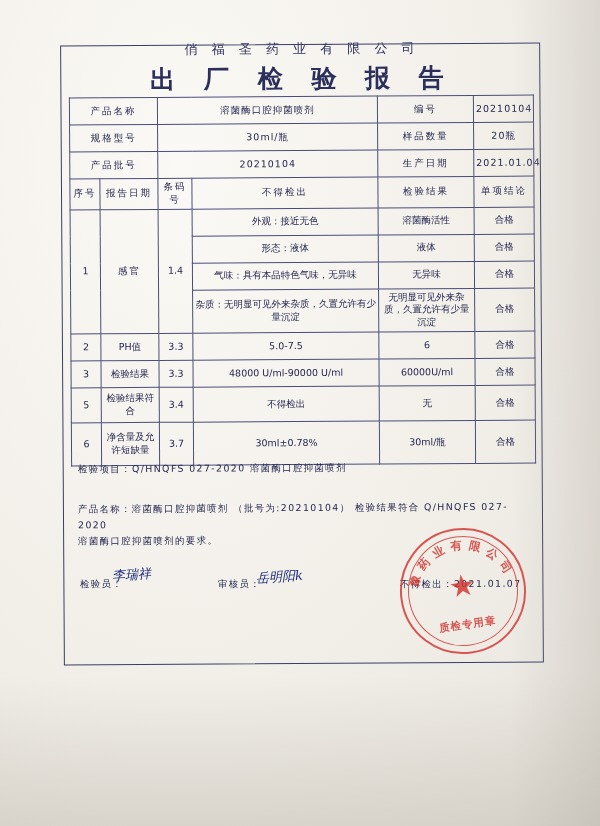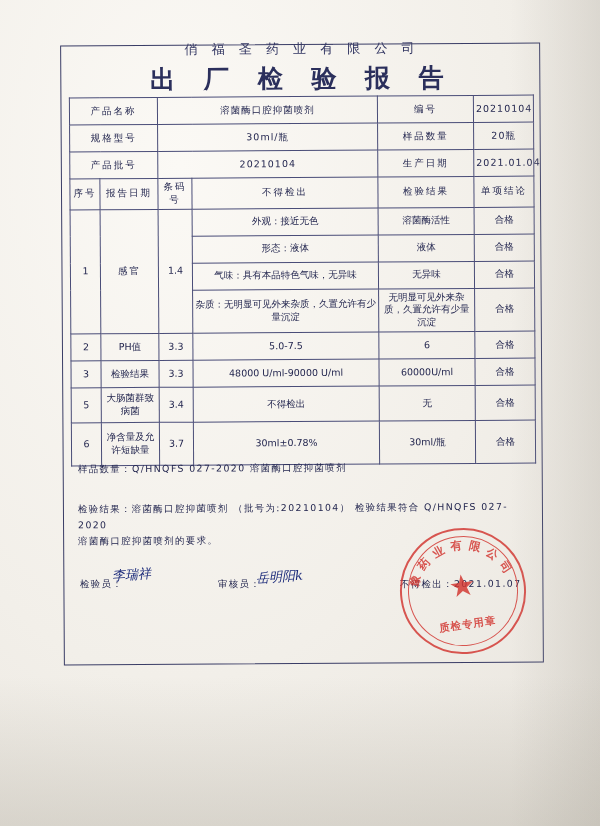--- a/index.html
+++ b/index.html
@@ -278,45 +278,45 @@
     <td>3</td>
     <td class="small">检验结果</td>
     <td>3.3</td>
     <td class="small">48000 U/ml-90000 U/ml</td>
     <td class="small">60000U/ml</td>
     <td class="small">合格</td>
   </tr>
 
   <tr>
     <td>5</td>
-    <td class="tiny" style="height:30px">大肠菌群致病菌</td>
+    <td class="tiny" style="height:30px">检验结果符合</td>
     <td>3.4</td>
     <td class="small">不得检出</td>
     <td class="small">无</td>
     <td class="small">合格</td>
   </tr>
 
   <tr>
     <td>6</td>
     <td class="tiny" style="height:38px">净含量及允许短缺量</td>
     <td>3.7</td>
     <td class="small">30ml±0.78%</td>
     <td class="small">30ml/瓶</td>
     <td class="small">合格</td>
   </tr>
 </tbody>
   </table>
 
 <div class="footer-block" id="basis">
-  <span>样品数量：</span><span>Q/HNQFS 027-2020    溶菌酶口腔抑菌喷剂</span>
+  <span>检验项目：</span><span>Q/HNQFS 027-2020    溶菌酶口腔抑菌喷剂</span>
 </div>
 
 <div class="footer-block" id="result">
   <div>
-    <span>检验结果：</span><span>溶菌酶口腔抑菌喷剂    （批号为:20210104）    检验结果符合 Q/HNQFS 027-2020</span>
+    <span>产品名称：</span><span>溶菌酶口腔抑菌喷剂    （批号为:20210104）    检验结果符合 Q/HNQFS 027-2020</span>
   </div>
   <div>溶菌酶口腔抑菌喷剂的要求。</div>
 </div>
 
 <div class="sig-row" id="sig-inspector">检验员：</div>
 <div class="handwrite" id="hw1">李瑞祥</div>
 
 <div class="sig-row" id="sig-reviewer">审核员：</div>
 <div class="handwrite" id="hw2">岳明阳k</div>
 

